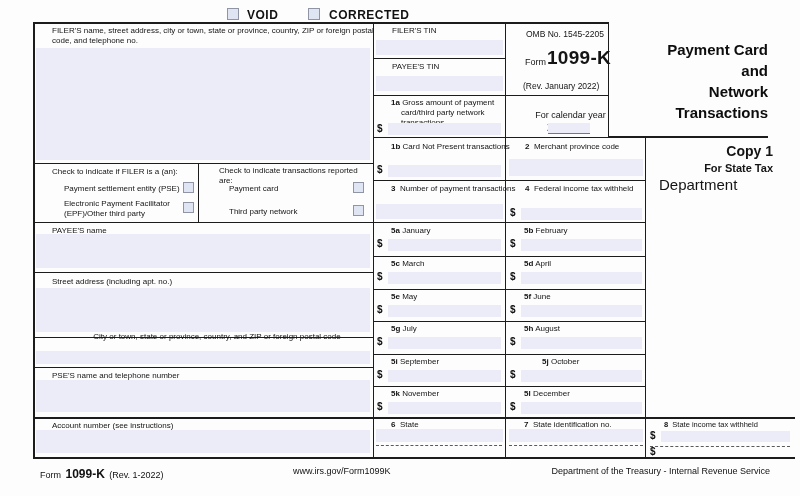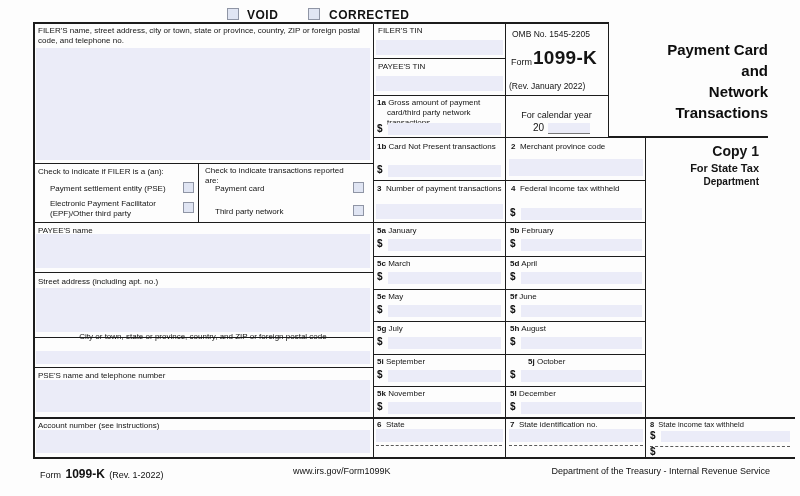--- a/index.html
+++ b/index.html
@@ -7,21 +7,21 @@
     width:800px;height:496px;position:relative;overflow:hidden;
     background:#fdfdfd;color:#111;
     font-family:"Liberation Sans","DejaVu Sans",sans-serif;
     -webkit-font-smoothing:antialiased;
   }
   .hl{position:absolute;background:#1c1c1c;height:1px;}
   .hl2{position:absolute;background:#1c1c1c;height:2px;}
   .vl{position:absolute;background:#1c1c1c;width:1px;}
   .vl2{position:absolute;background:#1c1c1c;width:2px;}
   .fill{position:absolute;background:#ebecf8;}
-  .lbl{position:absolute;font-size:8px;line-height:1.25;color:#141414;}
+  .lbl{position:absolute;font-size:8px;line-height:1.25;color:#141414;margin-left:14px;}
   .lbl b{font-weight:bold;}
   .hang{text-indent:-10px;padding-left:10px;}
   .dollar{position:absolute;font-size:10px;font-weight:bold;color:#111;}
   .cb{position:absolute;width:11px;height:11px;background:#e0e5f3;border:1px solid #8f95a5;box-sizing:border-box;}
   .dash{position:absolute;height:0;border-top:1.5px dashed #5a5a5a;}
   .bigchk{position:absolute;font-size:12px;font-weight:bold;letter-spacing:.5px;}
   .titleline{font-size:15px;font-weight:bold;line-height:21px;text-align:right;color:#0d0d0d;padding-left:42px;}
 </style>
 </head>
 <body>
@@ -77,21 +77,21 @@
 <div class="fill" style="left:548px;top:123px;width:42px;height:10px;border-bottom:1px solid #777;"></div>
 
 <div style="position:absolute;left:610px;top:39px;width:158px;">
   <div class="titleline">Payment Card and</div>
   <div class="titleline">Network</div>
   <div class="titleline">Transactions</div>
 </div>
 
 <div class="lbl" style="left:645px;top:143px;width:114px;text-align:right;font-size:14px;font-weight:bold;">Copy 1</div>
 <div class="lbl" style="left:645px;top:162px;width:114px;text-align:right;font-size:11px;font-weight:bold;">For State Tax</div>
-<div class="lbl" style="left:645px;top:176px;width:114px;text-align:right;font-size:10px;font-weight:bold;">Department</div>
+<div class="lbl" style="left:645px;top:176px;width:114px;font-size:15px;font-weight:normal;">Department</div>
 
 <div class="lbl" style="left:38px;top:167px;width:158px;">Check to indicate if FILER is a (an):</div>
 <div class="lbl" style="left:50px;top:184px;width:130px;">Payment settlement entity (PSE)</div>
 <div class="cb" style="left:183px;top:182px;"></div>
 <div class="lbl" style="left:50px;top:199px;width:132px;">Electronic Payment Facilitator (EPF)/Other third party</div>
 <div class="cb" style="left:183px;top:202px;"></div>
 
 <div class="lbl" style="left:205px;top:166px;width:148px;">Check to indicate transactions reported are:</div>
 <div class="lbl" style="left:215px;top:184px;width:120px;">Payment card</div>
 <div class="cb" style="left:353px;top:182px;"></div>

